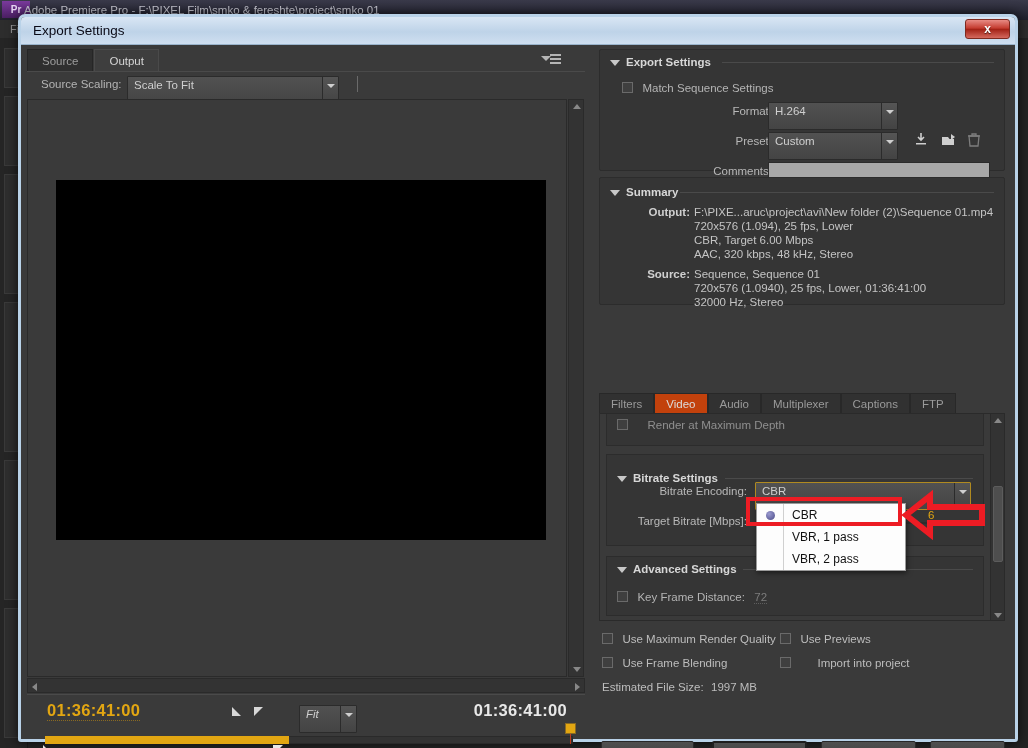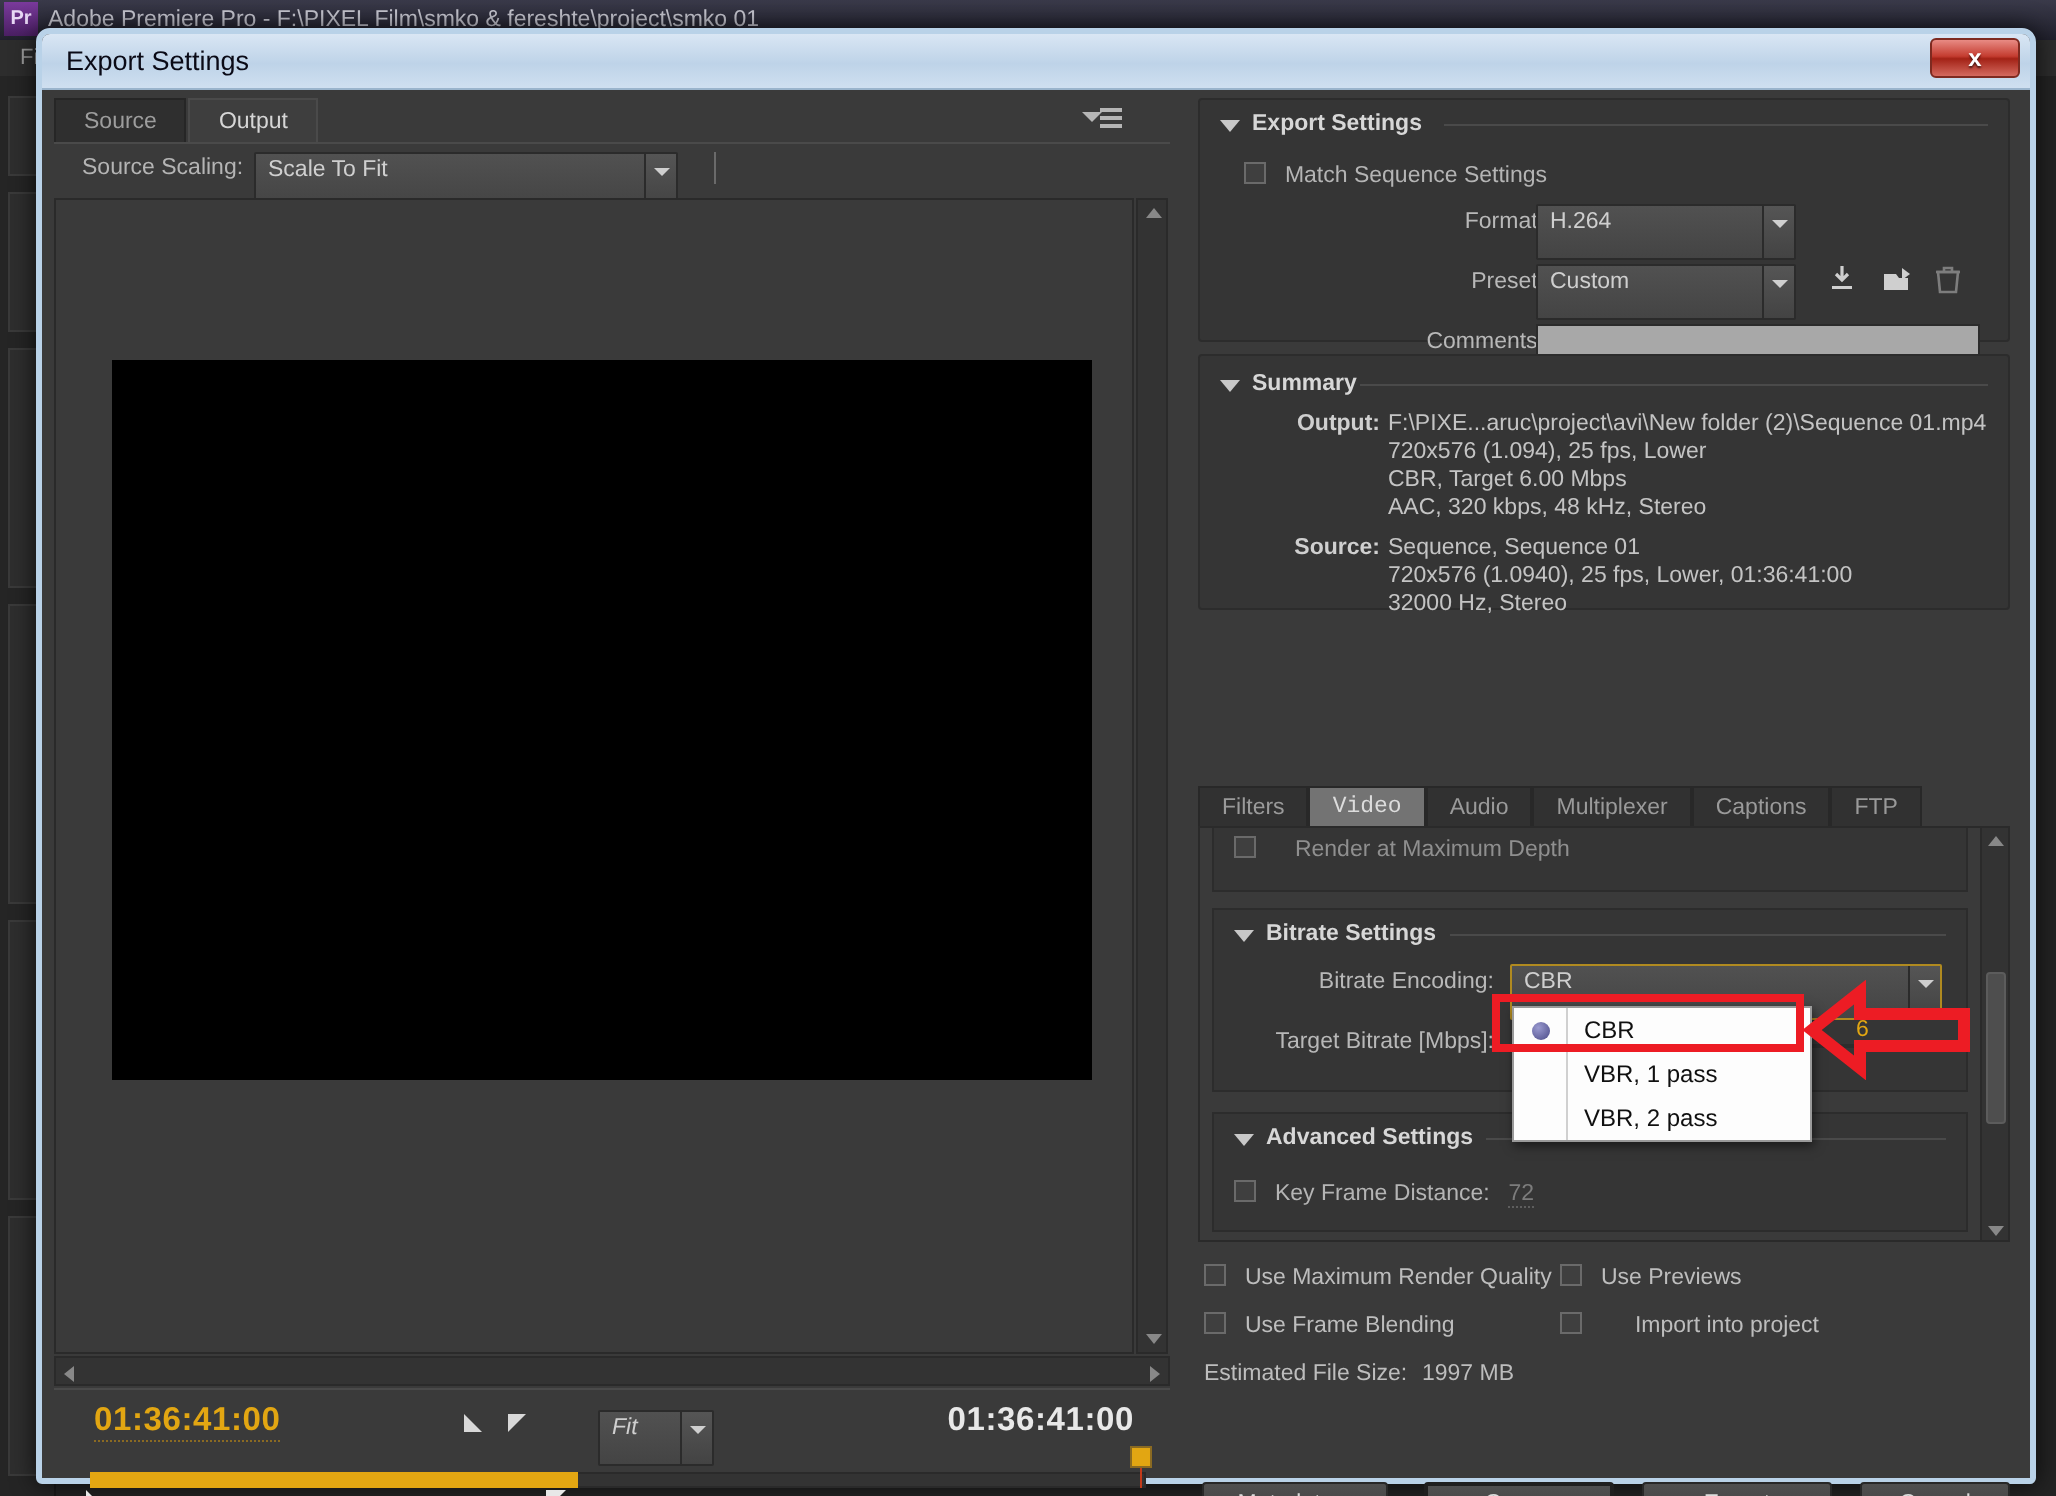--- a/index.html
+++ b/index.html
@@ -9,21 +9,21 @@
     background: #2b2b2b;
   }
   
   #app-bg { position: absolute; inset: 0; background: #232323; }
   #app-titlebar {
     position: absolute; left: 0; top: 0; width: 1028px; height: 20px;
     background: linear-gradient(#3a3a4a, #20202c);
     color: #c8c8d2; font-size: 11.5px; line-height: 20px;
   }
   #app-logo {
-    position: absolute; left: 2px; top: 1px; width: 17px; height: 17px;
+    position: absolute; left: 2px; top: 1px; width: 28px; height: 17px;
     background: linear-gradient(#7a3a9c, #4a1f63);
     color: #e8d8f5; font-size: 10px; font-weight: bold; text-align: center; line-height: 17px;
   }
   #app-title-text { position: absolute; left: 24px; top: 0; white-space: nowrap; }
   #app-menubar {
     position: absolute; left: 0; top: 20px; width: 1028px; height: 18px;
     background: #2d2d2d; color: #9a9a9a; font-size: 11px; line-height: 18px;
   }
   #app-menubar span { margin-left: 10px; }
   #app-left-rail {
@@ -189,21 +189,21 @@
   #export-settings-group { position: absolute; left: 0; top: 0; width: 406px; height: 122px; }
   #summary-group { position: absolute; left: 0; top: 128px; width: 406px; height: 128px; }
   .sum-key { font-size: 11.5px; font-weight: bold; color: #cfcfcf; text-align: right; }
   .sum-val { font-size: 11.5px; color: #c4c4c4; white-space: nowrap; }
   #tabs2 { position: absolute; left: 0; top: 344px; width: 406px; height: 20px; }
   .tab2 {
     float: left; height: 20px; padding: 0 11px; line-height: 20px;
     font-size: 11.5px; color: #9a9a9a; background: #313131;
     border: 1px solid #282828; border-bottom: none; cursor: pointer;
   }
-  .tab2.active { background: #737373; color: #dcdcdc; font-family: Liberation Mono, monospace; }
+  .tab2.active { background: #c2410c; color: #dcdcdc; }
   #tabcontent {
     position: absolute; left: 0; top: 364px; width: 406px; height: 208px;
     background: #3a3a3a; border: 1px solid #2a2a2a; overflow: hidden;
   }
   #tc-vscroll {
     position: absolute; right: 0; top: 0; width: 14px; height: 208px;
     background: #333; border-left: 1px solid #2a2a2a;
   }
   #tc-thumb {
     position: absolute; left: 2px; top: 72px; width: 10px; height: 76px;
@@ -436,21 +436,21 @@
       <div id="tabcontent">
 
         <div class="subgroup" style="left:6px;top:-16px;width:378px;height:48px">
           <div style="position:absolute;left:10px;top:16px">
             <span class="cb"></span>
             <span class="lbl" style="margin-left:15px;color:#8f8f8f">Render at Maximum Depth</span>
           </div>
         </div>
 
         <div class="subgroup" style="left:6px;top:40px;width:378px;height:92px">
-          <div class="group-header" style="margin-top:4px">
+          <div class="group-header" style="margin-top:15px">
             <span class="disclosure"></span>
             <span>Bitrate Settings</span>
             <span class="grp-rule" style="left:108px"></span>
           </div>
 
           <span class="rlabel" style="position:absolute;left:0px;top:30px;width:140px">Bitrate Encoding:</span>
           <span class="combo" style="position:absolute;left:148px;top:27px;width:216px;border:1px solid #b08a20">
             <span>CBR</span>
             <span class="arrowbox"></span>
 

